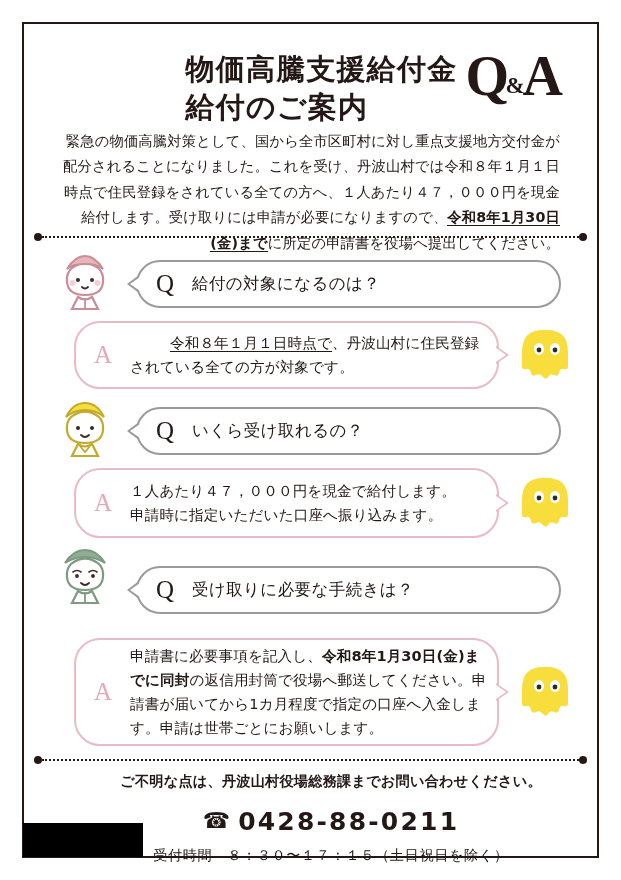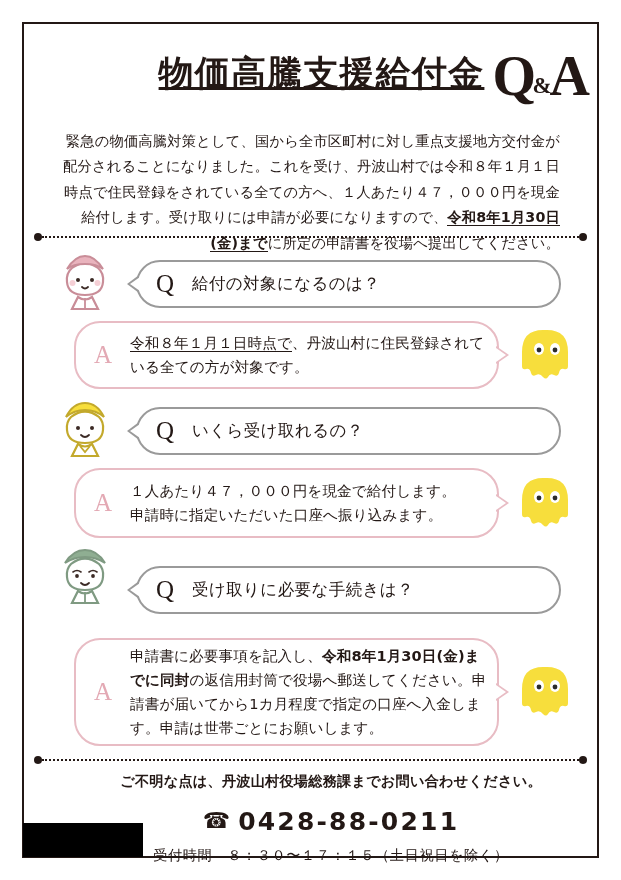--- a/index.html
+++ b/index.html
@@ -48,27 +48,26 @@
     width: 573px;
     text-align: center;
   }
   .title-wrap {
     display: inline-block;
     position: relative;
   }
   .title {
     font-family: "DejaVu Sans", sans-serif;
     font-weight: bold;
-    font-size: 35px;
+    font-size: 29px;
     line-height: 1.32;
     letter-spacing: 1.2px;
     color: #231815;
     text-align: left;
     padding-left: 22px;
-    text-decoration: underline;
   }
   .qa-logo {
     position: absolute;
     right: -120px; top: 2px;
     width: 112px; height: 62px;
   }
   .qa-q {
     position: absolute;
     left: 0; top: -4px;
     font-family: "Liberation Serif", serif;
@@ -218,20 +217,21 @@
     line-height: 1.66;
     letter-spacing: 0.1px;
     color: #231815;
     padding-right: 10px;
   }
   .atext b {
     font-weight: bold;
   }
   .ul-solid {
     border-bottom: 1.6px solid #231815;
+    margin-left: 40px;
   }
 
   
   .footer {
     position: absolute;
     left: 0; top: 748px;
     width: 614px;
     text-align: center;
   }
   .f-line1 {
@@ -272,20 +272,21 @@
 <body>
 
 <div class="page">
   <div class="frame">
     <div class="inner">
 
       <div class="header">
         <div class="title-wrap">
           <div class="title">
             <div>物価高騰支援給付金</div>
+            <div>給付のご案内</div>
           </div>
           <div class="qa-logo">
             <span class="qa-q">Q</span>
             <span class="qa-amp">&amp;</span>
             <span class="qa-a">A</span>
           </div>
         </div>
       </div>
 
       <div class="intro">

